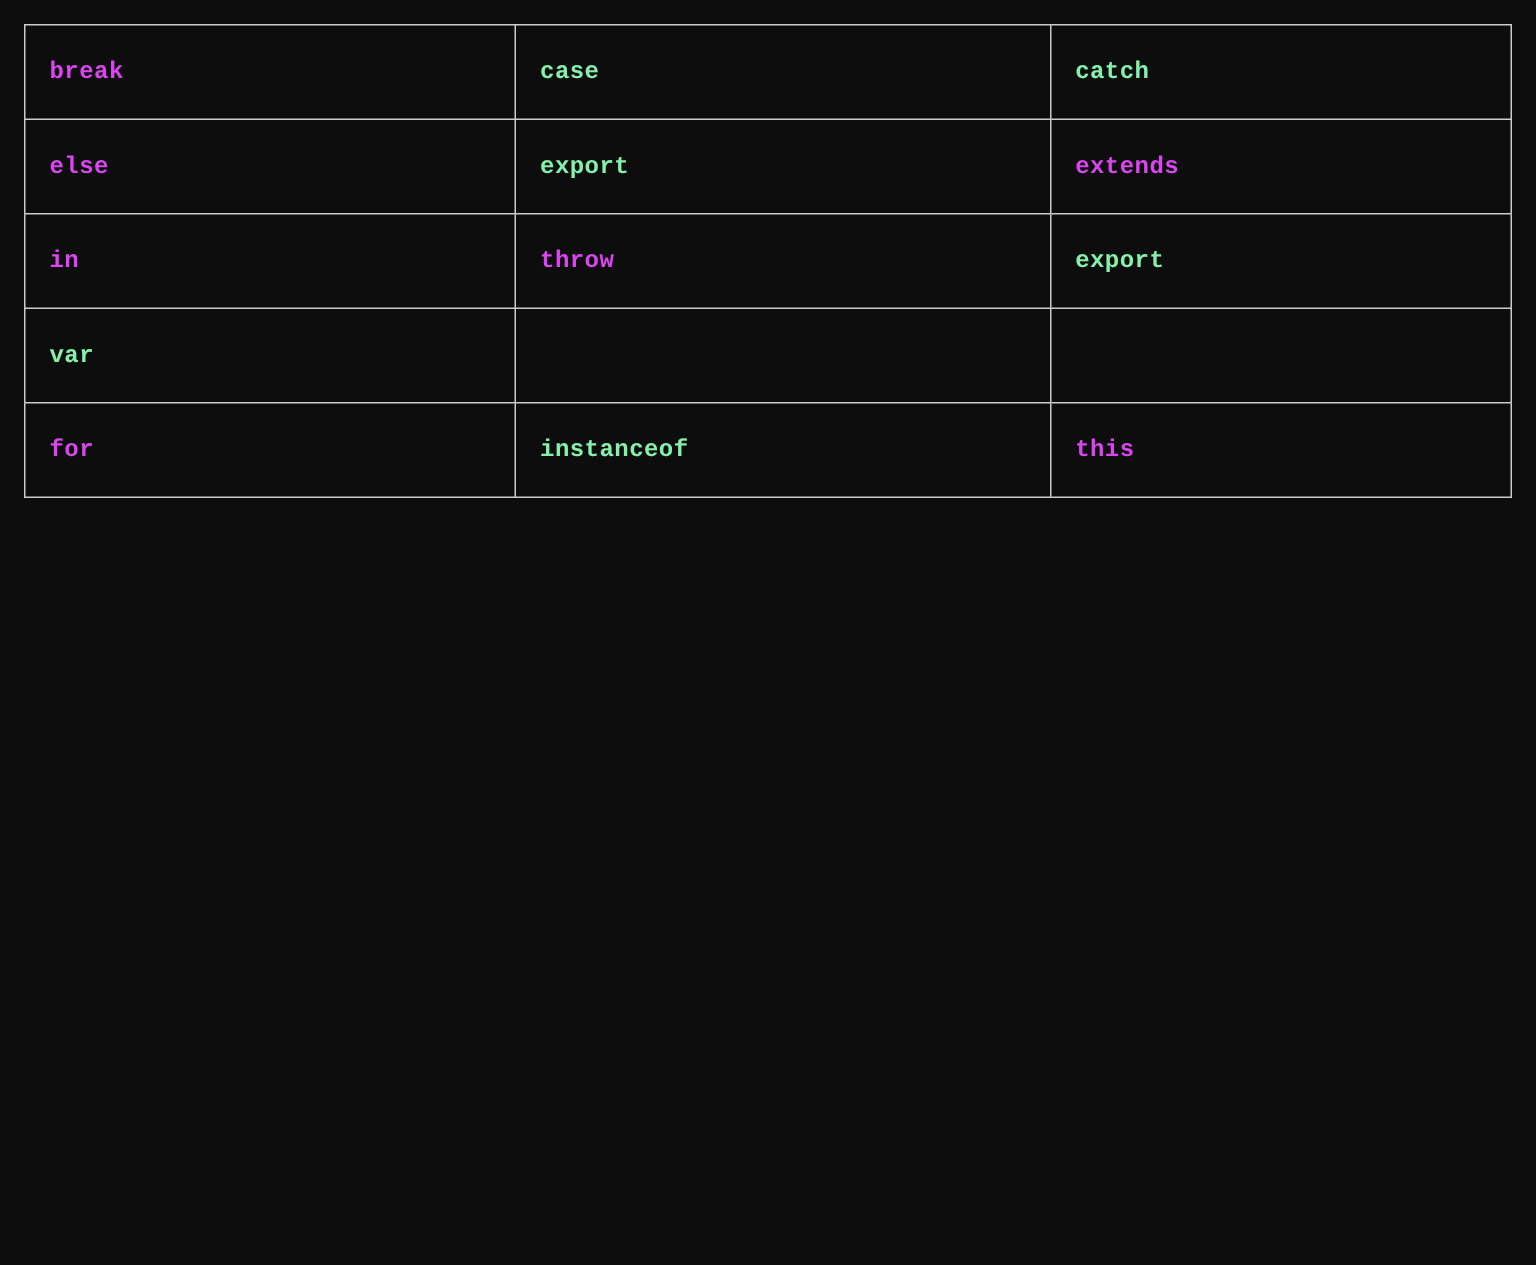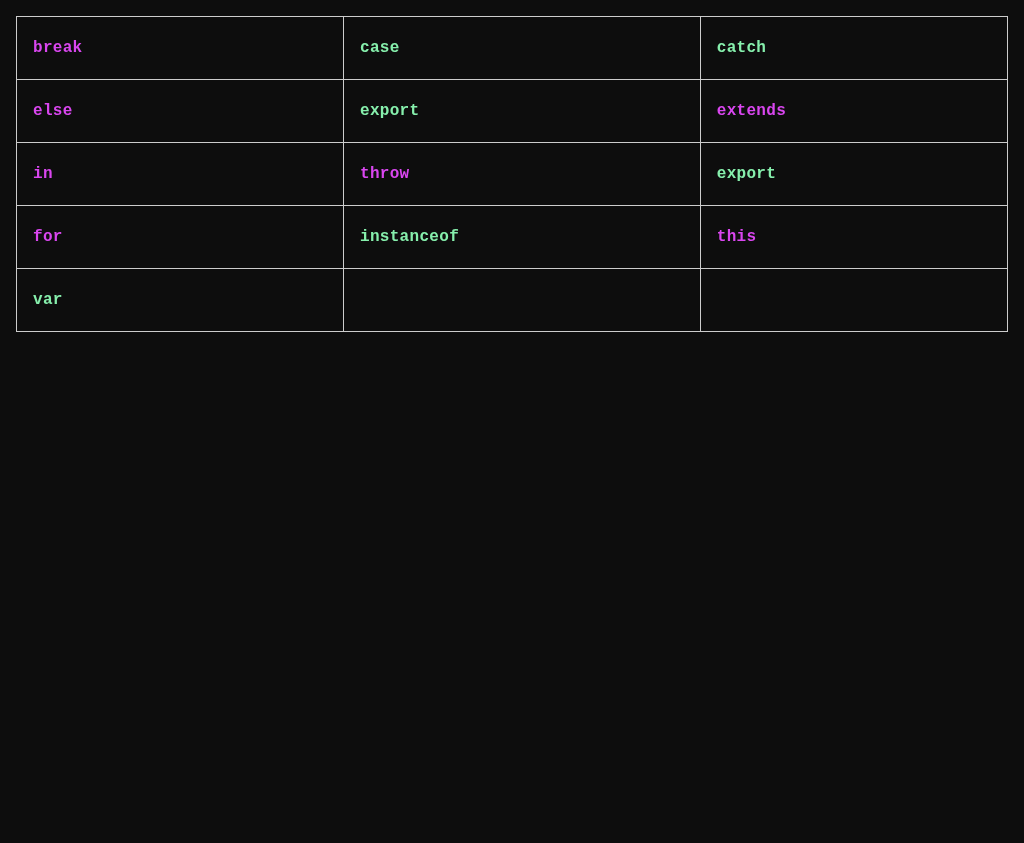--- a/index.html
+++ b/index.html
@@ -55,23 +55,23 @@
         <td class="link">else</td>
         <td>export</td>
         <td class="link">extends</td>
       </tr>
       <tr>
         <td class="link">in</td>
         <td class="link">throw</td>
         <td>export</td>
       </tr>
       <tr>
+        <td>var</td>
+        <td></td>
+        <td></td>
+      </tr>
+      <tr>
         <td class="link">for</td>
         <td>instanceof</td>
         <td class="link">this</td>
-      </tr>
-      <tr>
-        <td>var</td>
-        <td></td>
-        <td></td>
       </tr>
     </tbody>
 </table>
 
 </body></html>

